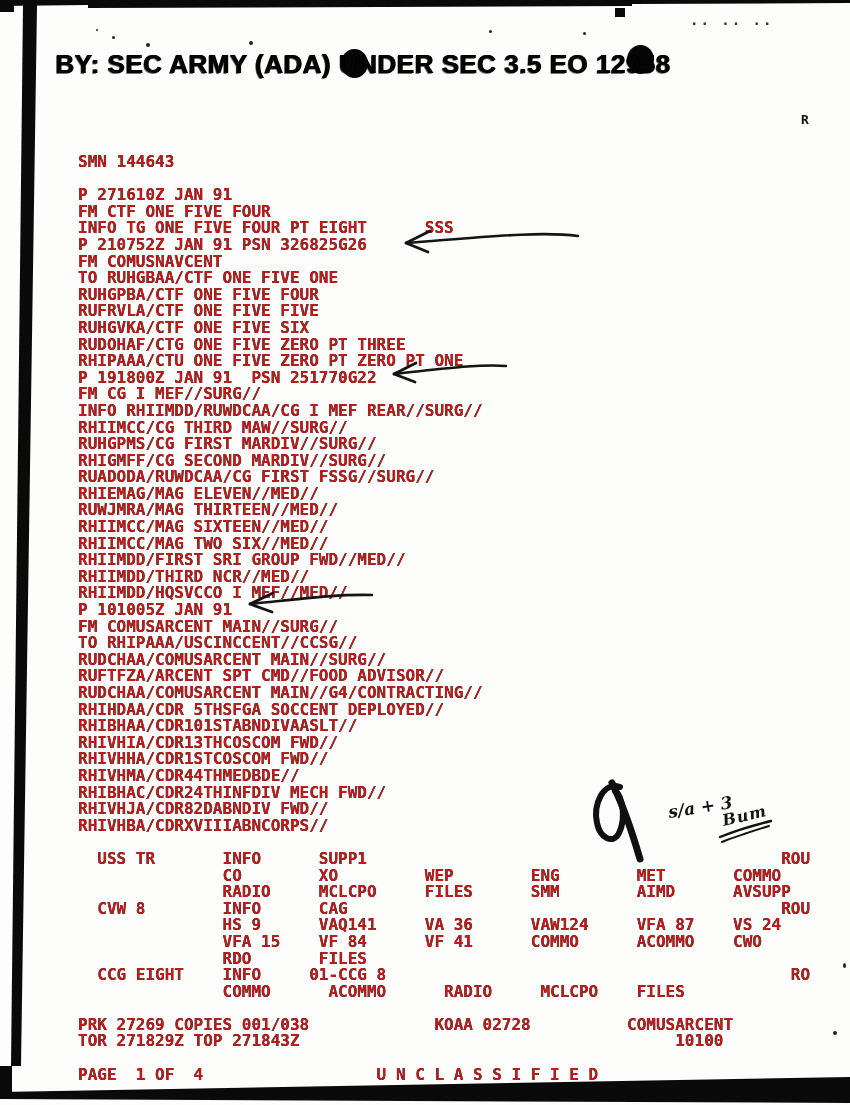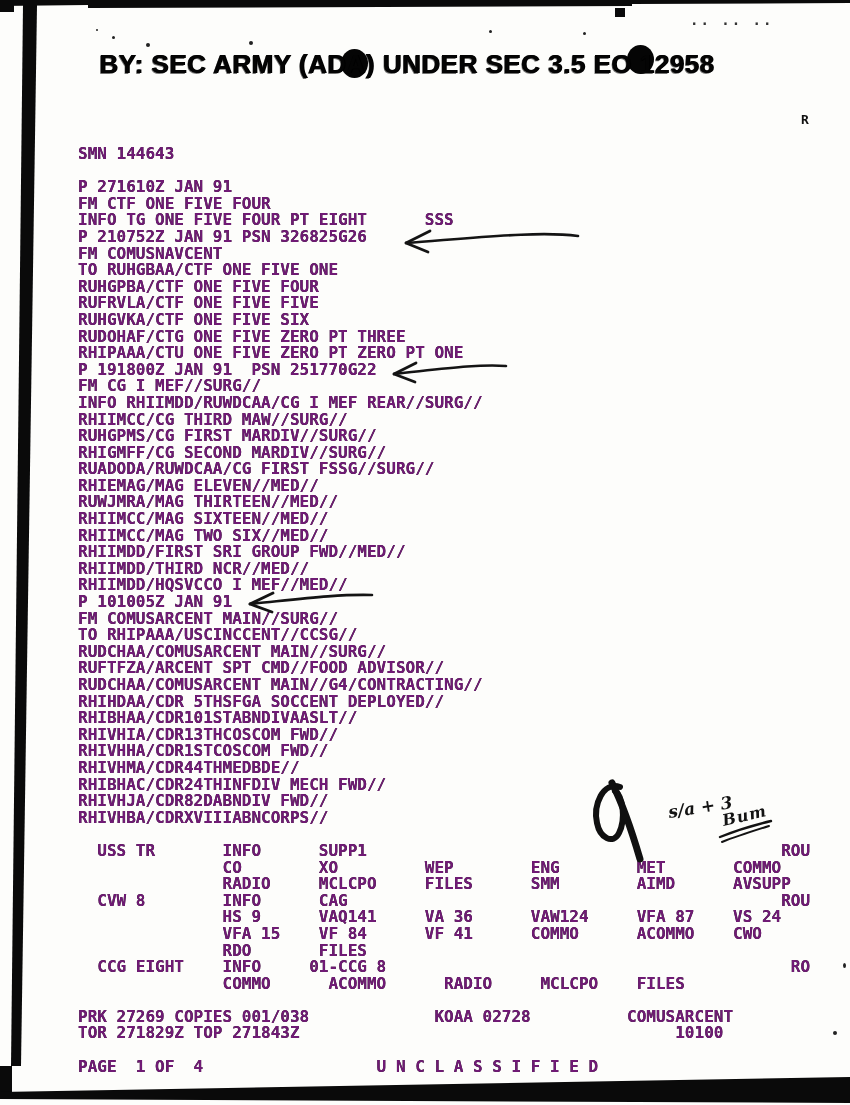--- a/index.html
+++ b/index.html
@@ -3,35 +3,35 @@
 <meta charset="utf-8">
 <style>
   html,body { margin:0; padding:0; background:#e8e8e6; }
   .page {
     position:relative; width:850px; height:1105px;
     background:#fdfdfb; overflow:hidden;
     font-family:"DejaVu Sans Mono", monospace;
   }
   
   .doc-lines {
-    position:absolute; left:78px; top:146px;
+    position:absolute; left:78px; top:154px;
     font-size:16px; line-height:16.6px; font-weight:bold;
-    color:#701a75; white-space:pre; letter-spacing:0;
+    color:#b91c1c; white-space:pre; letter-spacing:0;
     text-shadow:0 0 0.6px #1b1a18;
   }
   .doc-line { height:16.6px; }
   
   .stamp {
     position:absolute; left:55px; top:50px;
     font-family:"Liberation Sans", sans-serif;
     font-weight:bold; color:#040404;
     font-size:26px; line-height:28px; letter-spacing:0.5px;
     white-space:nowrap;
   }
-  .stamp .l3 { text-shadow:1px 0 0 #000, -0.5px 0.5px 0 rgba(0,0,0,0.55);margin-left:44px; }
+  .stamp .l3 { text-shadow:1px 0 0 #000, -0.5px 0.5px 0 rgba(0,0,0,0.55); }
   
   .hole { position:absolute; width:27px; height:29px; border-radius:50%; background:#050505; }
   
   .scan-artifacts { position:absolute; left:0; top:0; pointer-events:none; }
   
   .hand { position:absolute; pointer-events:none; }
   
   .hw-note {
     position:absolute; left:668px; top:797px;
     font-family:"DejaVu Serif", serif; font-style:italic; font-weight:bold;

